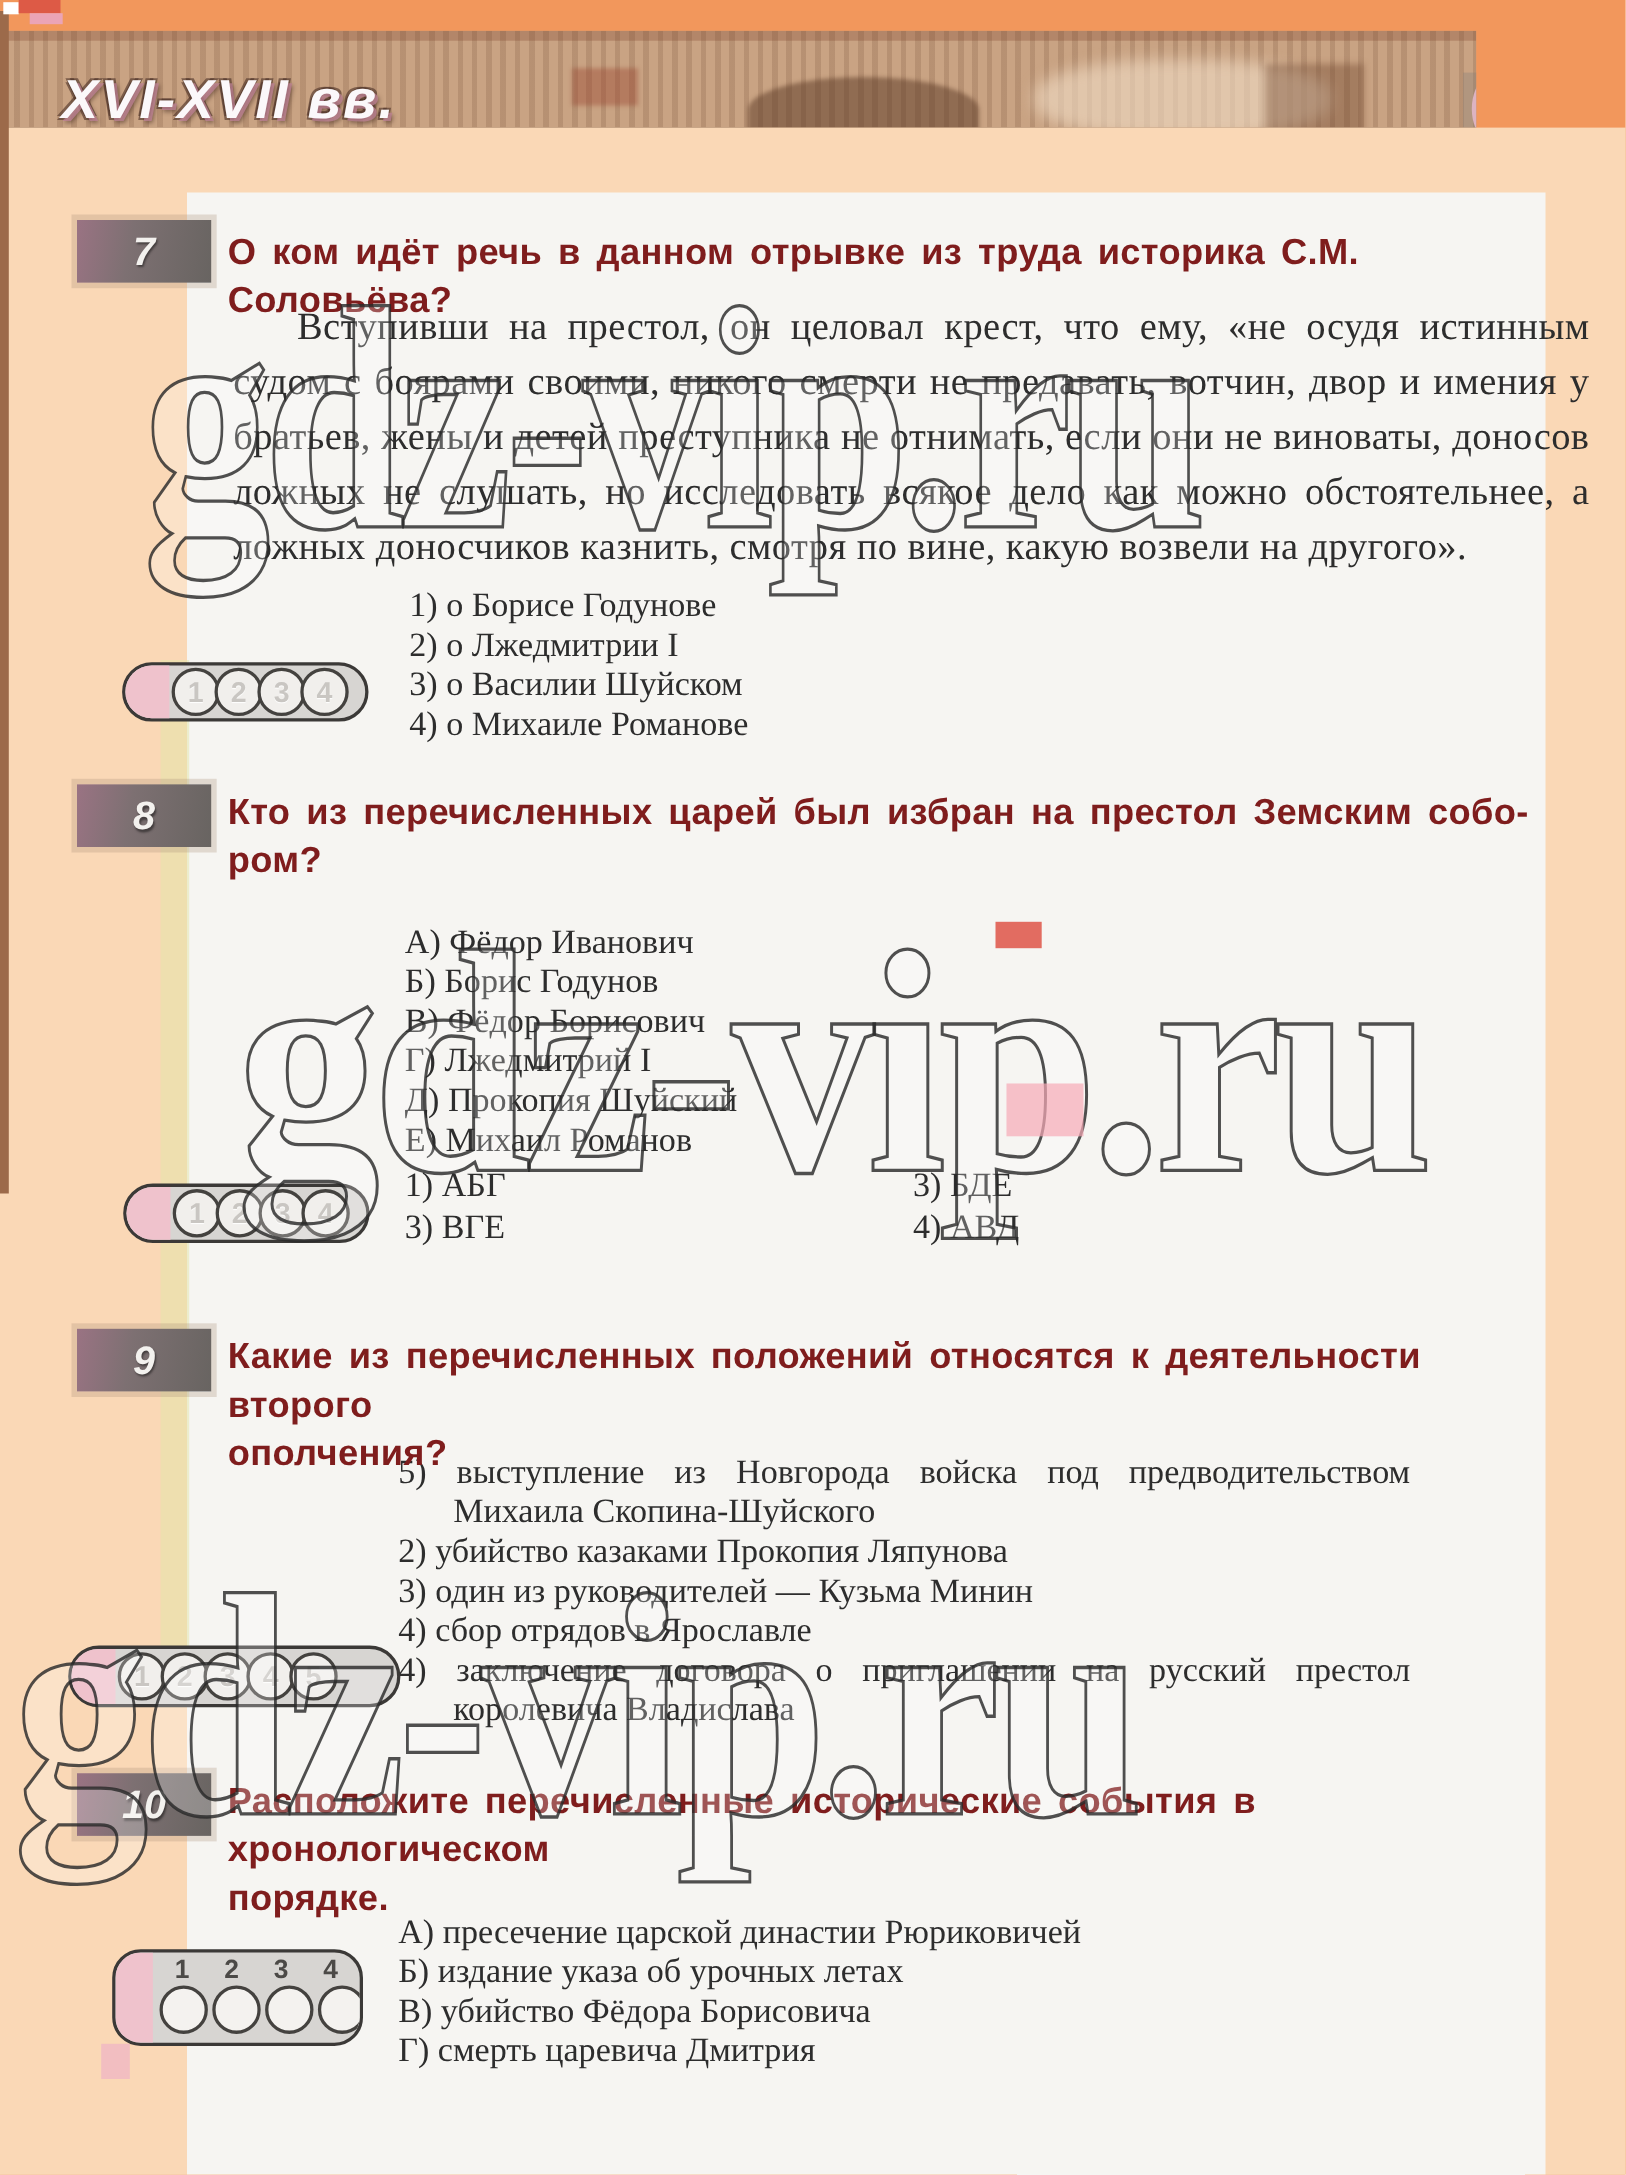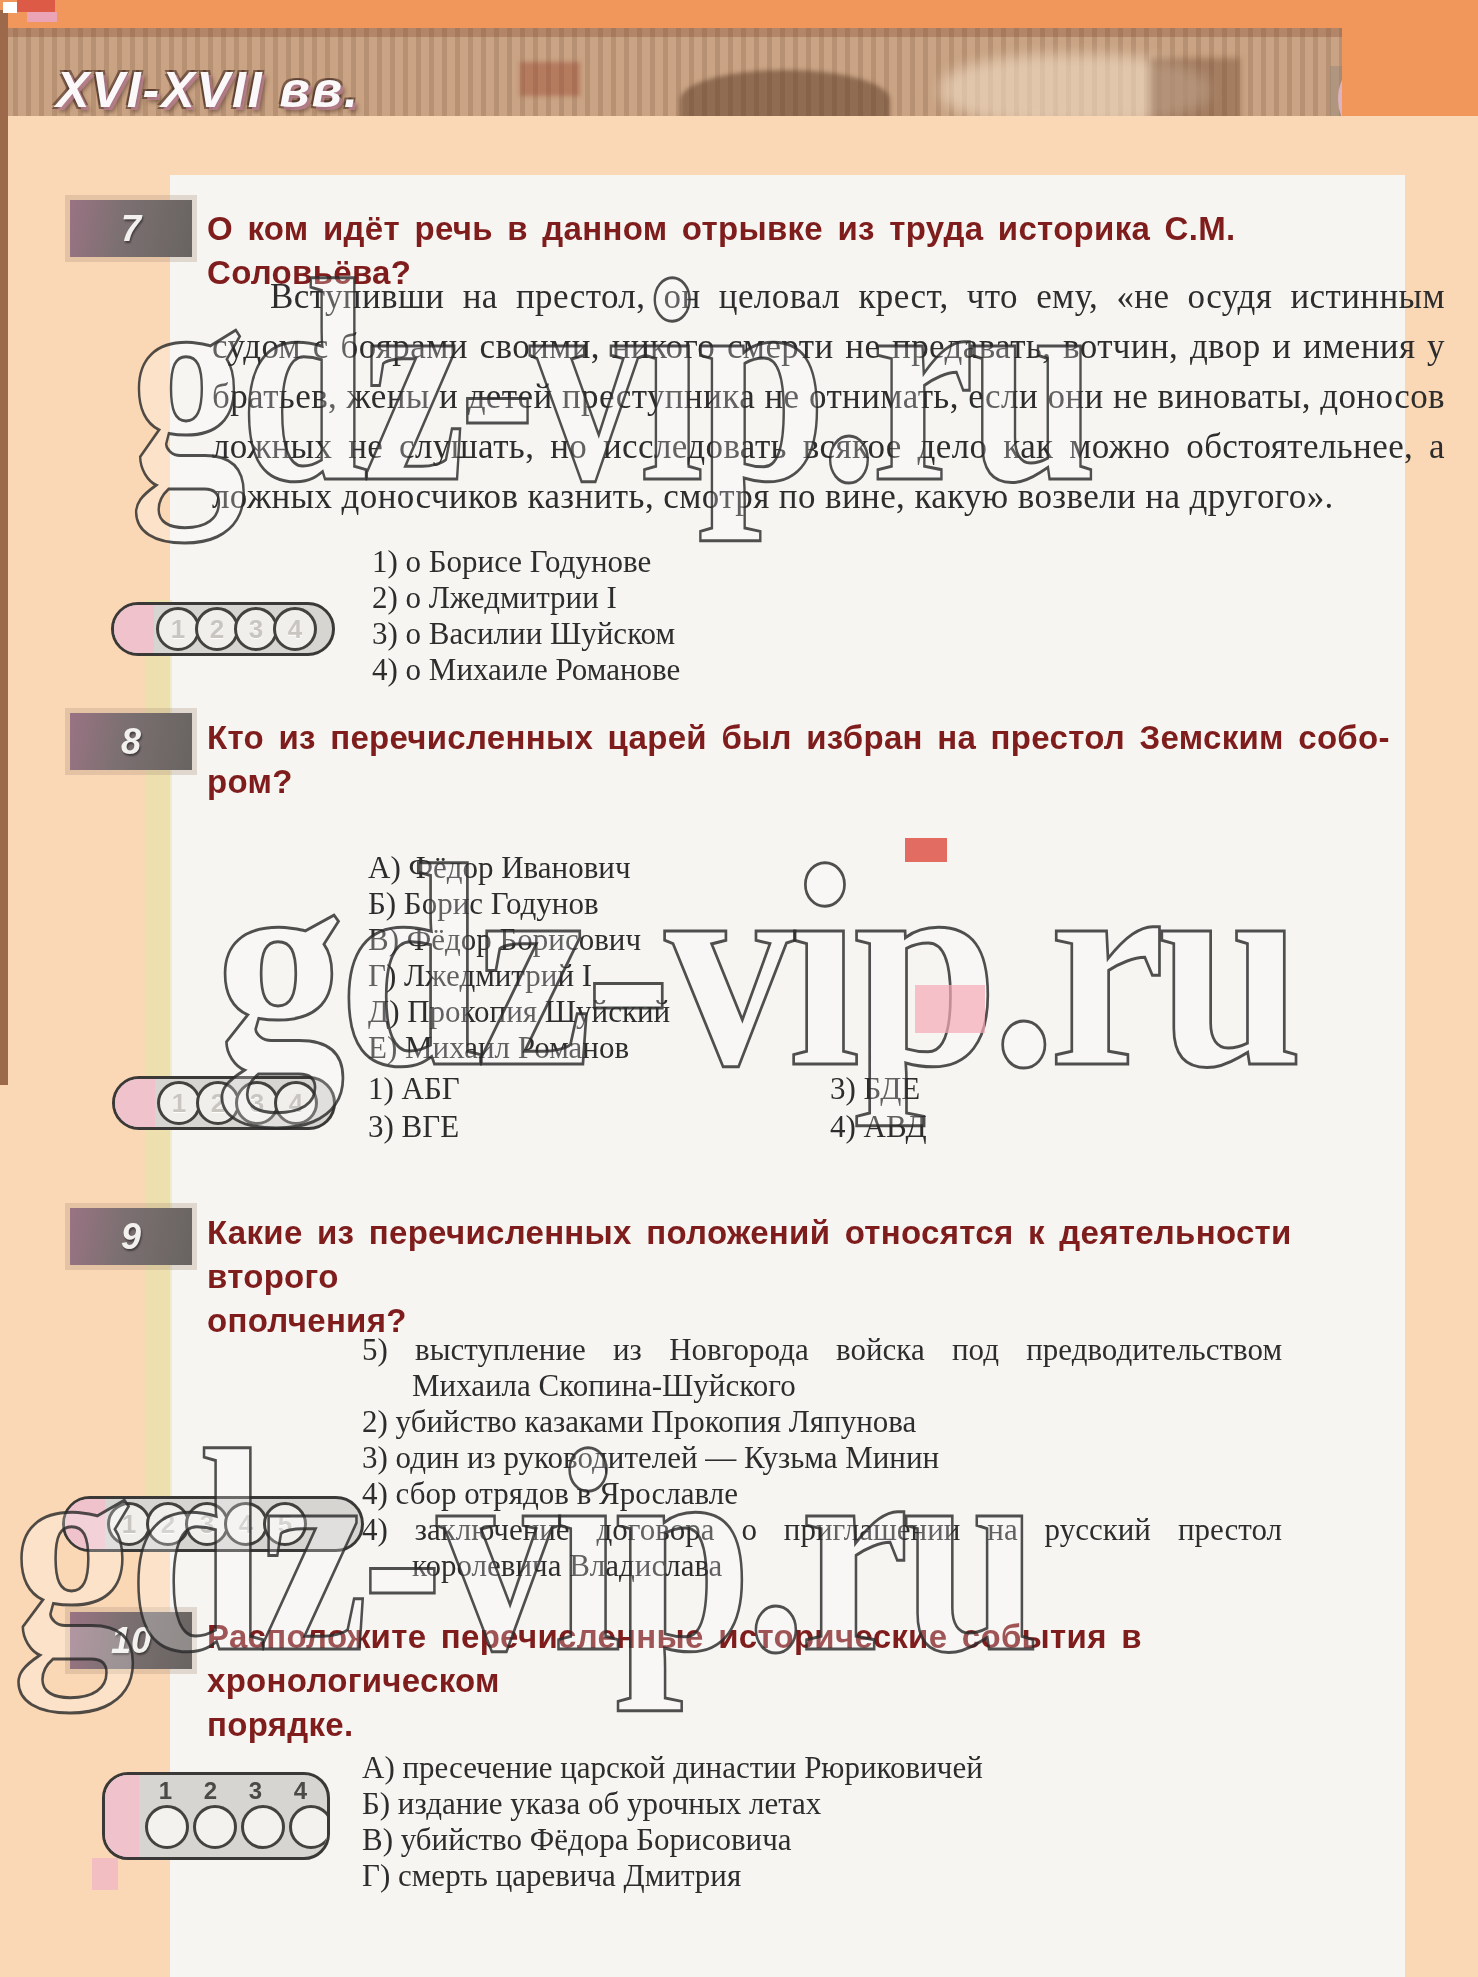--- a/index.html
+++ b/index.html
@@ -45,21 +45,21 @@
          box-shadow:0 0 0 5px rgba(170,140,120,.28);
          display:flex;align-items:center;justify-content:center;
          font:700 italic 36px "Liberation Sans",sans-serif;color:#f3f1ee;
          text-shadow:1px 2px 2px rgba(0,0,0,.45);z-index:5;}
   .qtitle{position:absolute;left:207px;width:1197px;white-space:pre-line;
           font:700 33px/44px "Liberation Sans",sans-serif;color:#7f1d1d;
           letter-spacing:.3px;word-spacing:5px;z-index:4;}
   .quote{position:absolute;left:172px;top:272px;width:1233px;
          font:400 35px/50px "Liberation Serif",serif;color:#2d2d2d;
          text-align:justify;text-indent:58px;letter-spacing:.4px;z-index:3;margin-left:40px;}
-  .opts{position:absolute;font:400 31px/36px "Liberation Serif",serif;color:#2d2d2d;z-index:3;margin-top:12px;}
+  .opts{position:absolute;font:400 31px/36px "Liberation Serif",serif;color:#2d2d2d;z-index:3;}
   .opts .o{padding-left:50px;text-indent:-50px;}
 
   
   .pill{position:absolute;height:54px;border:3px solid #3b3937;border-radius:28px;
         background:#d7d5d2;display:flex;align-items:center;z-index:6;box-sizing:border-box;}
   .cap{width:40px;align-self:stretch;background:#efc2cc;border-radius:24px 0 0 24px;flex:none;}
   .circ{width:44px;height:44px;border:3px solid #44423f;border-radius:50%;background:#f1efec;
         margin-left:-5px;display:flex;align-items:center;justify-content:center;
         font:700 26px "Liberation Sans",sans-serif;color:#c9c6c2;
         text-shadow:0 1px 1px #fff;box-sizing:border-box;flex:none;}

